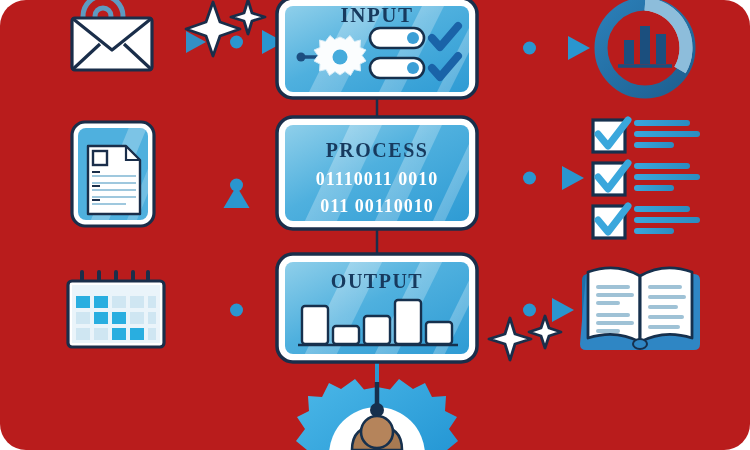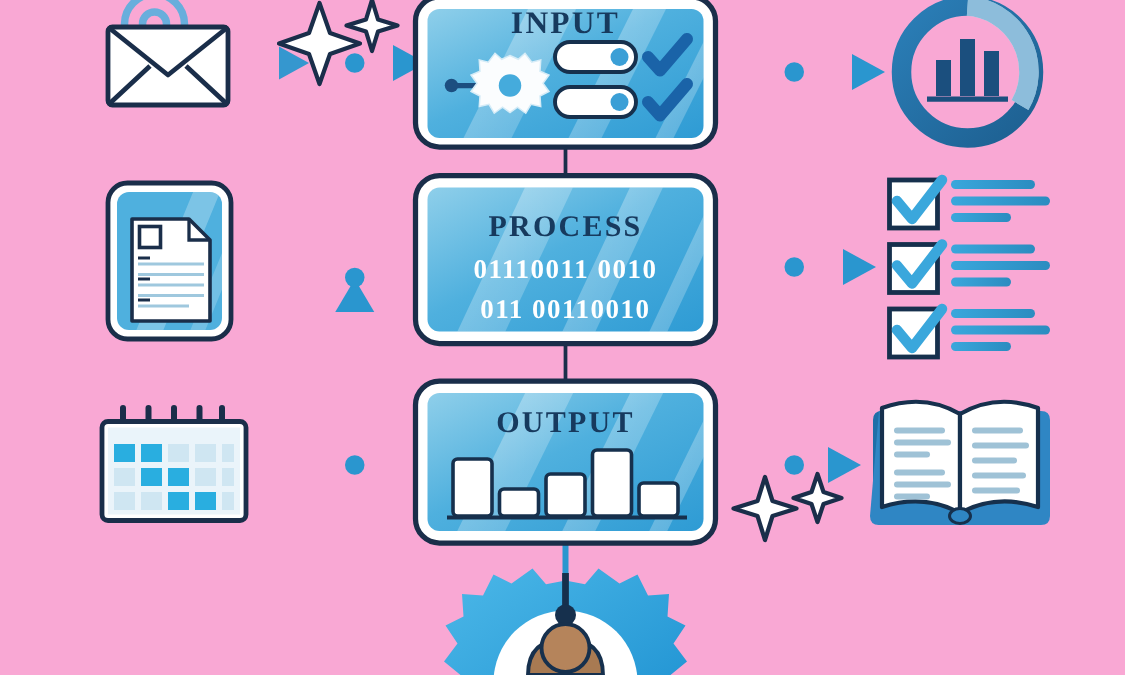--- a/index.html
+++ b/index.html
@@ -5,21 +5,22 @@
   * { box-sizing: border-box; margin: 0; padding: 0; }
   html, body {
     width: 750px; height: 450px;
     background: #ffffff;
     font-family: "Liberation Sans", sans-serif;
     overflow: hidden;
   }
   #stage {
     position: relative;
     width: 750px; height: 450px;
-    background: #f9a8d4;
+    background: #b91c1c;
+    border-radius: 26px;
   }
   #stage > svg { position: absolute; top: 0; left: 0; }
 
   .boxlabel {
     font-family: "Liberation Serif", serif;
     font-weight: bold;
     fill: #173a5e;
     text-anchor: middle;
     letter-spacing: 1.5px;
   }

